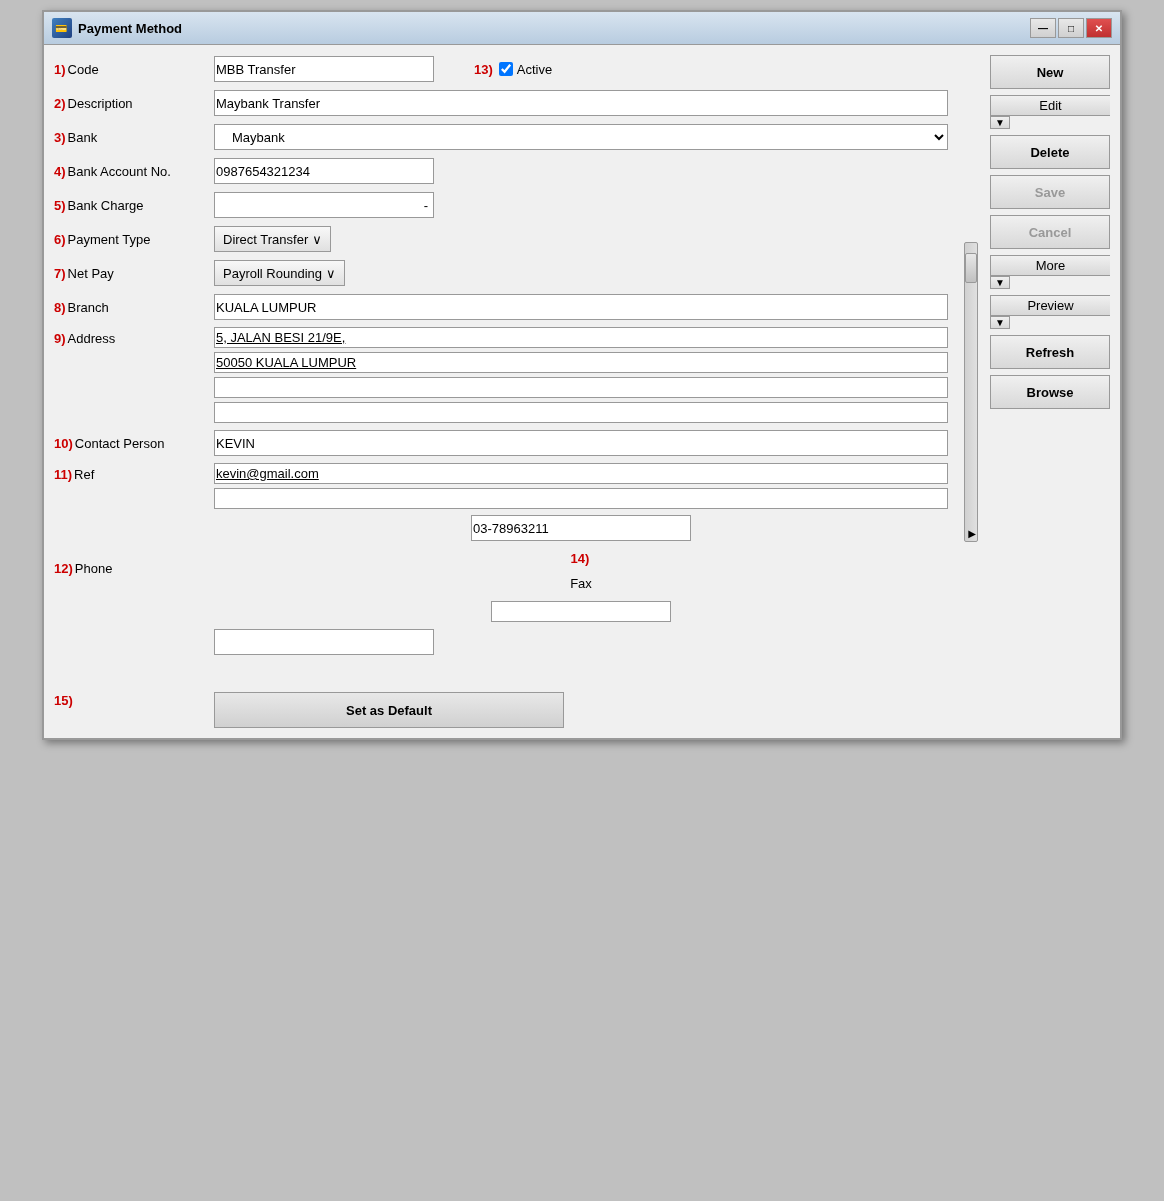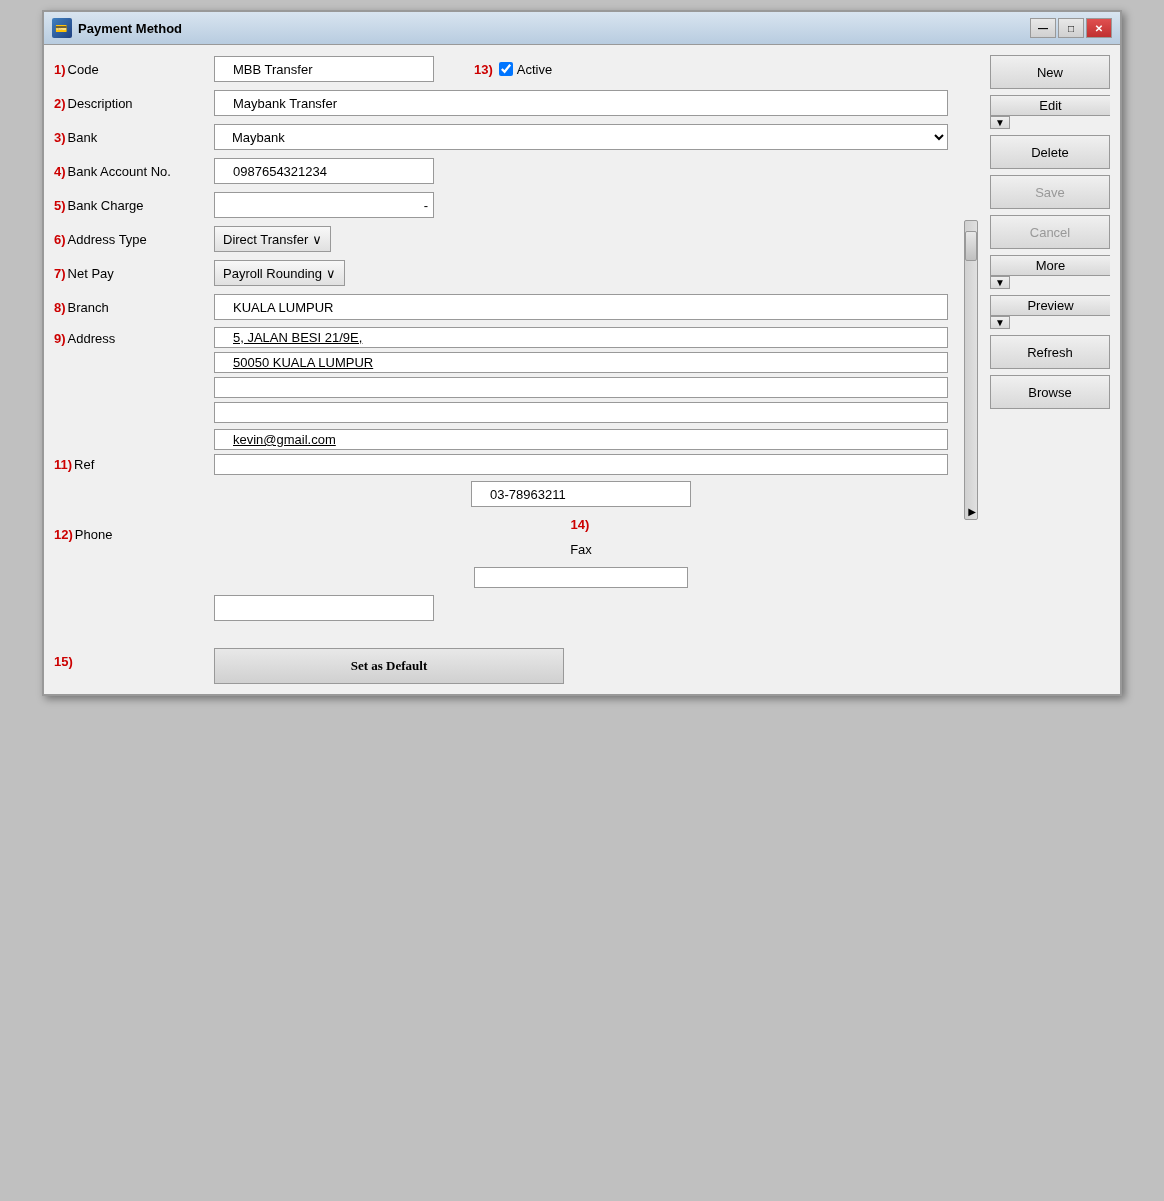--- a/index.html
+++ b/index.html
@@ -93,21 +93,21 @@
     .label-num {
       color: #cc0000;
       font-weight: bold;
       margin-right: 2px;
     }
     .input-field {
       flex: 1;
       height: 26px;
       border: 1px solid #999;
       background: white;
-      padding: 2px 18px;
+      padding: 2px 1px;
       font-size: 13px;
       font-family: inherit;
     }
     .input-short {
       width: 220px;
       flex: none;
     }
     .select-field {
       height: 26px;
       border: 1px solid #999;
@@ -164,21 +164,21 @@
       gap: 6px;
       align-items: stretch;
     }
     .right-btn {
       height: 34px;
       border: 1px solid #999;
       background: linear-gradient(to bottom, #f0f0f0, #d8d8d8);
       cursor: pointer;
       font-size: 13px;
       font-family: inherit;
-      font-weight: normal;
+      font-weight: bold;
       display: flex;
       align-items: center;
       justify-content: center;
       gap: 2px;
     }
     .right-btn:disabled {
       color: #999;
       cursor: default;
     }
     .right-btn-group {
@@ -245,24 +245,24 @@
       flex: 1;
       gap: 20px;
     }
     .set-default-btn {
       height: 36px;
       border: 1px solid #999;
       background: linear-gradient(to bottom, #e8e8e8, #d0d0d0);
       cursor: pointer;
       font-size: 13px;
       font-weight: bold;
-      font-family: Liberation Serif, serif;
+      font-family: Liberation Sans, sans-serif;
       width: 350px;
       margin-left: 160px;
-      margin-top: 10px;
+      margin-top: 20px;
     }
     .phone-fax-row {
       display: flex;
       align-items: center;
       gap: 10px;
       flex-direction: column;
     }
   </style>
 </head>
 <body>
@@ -334,21 +334,21 @@
         <div class="label">
           <span class="label-num">5)</span>
           <span>Bank Charge</span>
         </div>
         <input class="bank-charge-input" type="text" value="-" style="">
       </div>
 
       <div class="form-row">
         <div class="label">
           <span class="label-num">6)</span>
-          <span>Address Type</span>
+          <span>Payment Type</span>
         </div>
         <div class="dropdown-btn">
           <span>Direct Transfer</span>
           <span>∨</span>
         </div>
       </div>
 
       <div class="form-row">
         <div class="label">
           <span class="label-num">7)</span>
@@ -374,23 +374,30 @@
           <span>Address</span>
         </div>
         <div class="address-fields">
           <input class="input-field" type="text" value="5, JALAN BESI 21/9E," style="">
           <input class="input-field" type="text" value="50050 KUALA LUMPUR" style="">
           <input class="input-field" type="text" value="" style="">
           <input class="input-field" type="text" value="" style="">
         </div>
       </div>
 
+      <div class="form-row">
+        <div class="label">
+          <span class="label-num">10)</span>
+          <span>Contact Person</span>
+        </div>
+        <input class="input-field" type="text" value="KEVIN" style="">
+      </div>
 
       <div class="form-section">
-        <div class="label" style="padding-top:4px;margin-top:24px;">
+        <div class="label" style="padding-top:4px;">
           <span class="label-num">11)</span>
           <span>Ref</span>
         </div>
         <div class="address-fields">
           <input class="input-field" type="text" value="kevin@gmail.com" style="">
           <input class="input-field" type="text" value="" style="">
         </div>
       </div>
 
       <div class="form-row">

